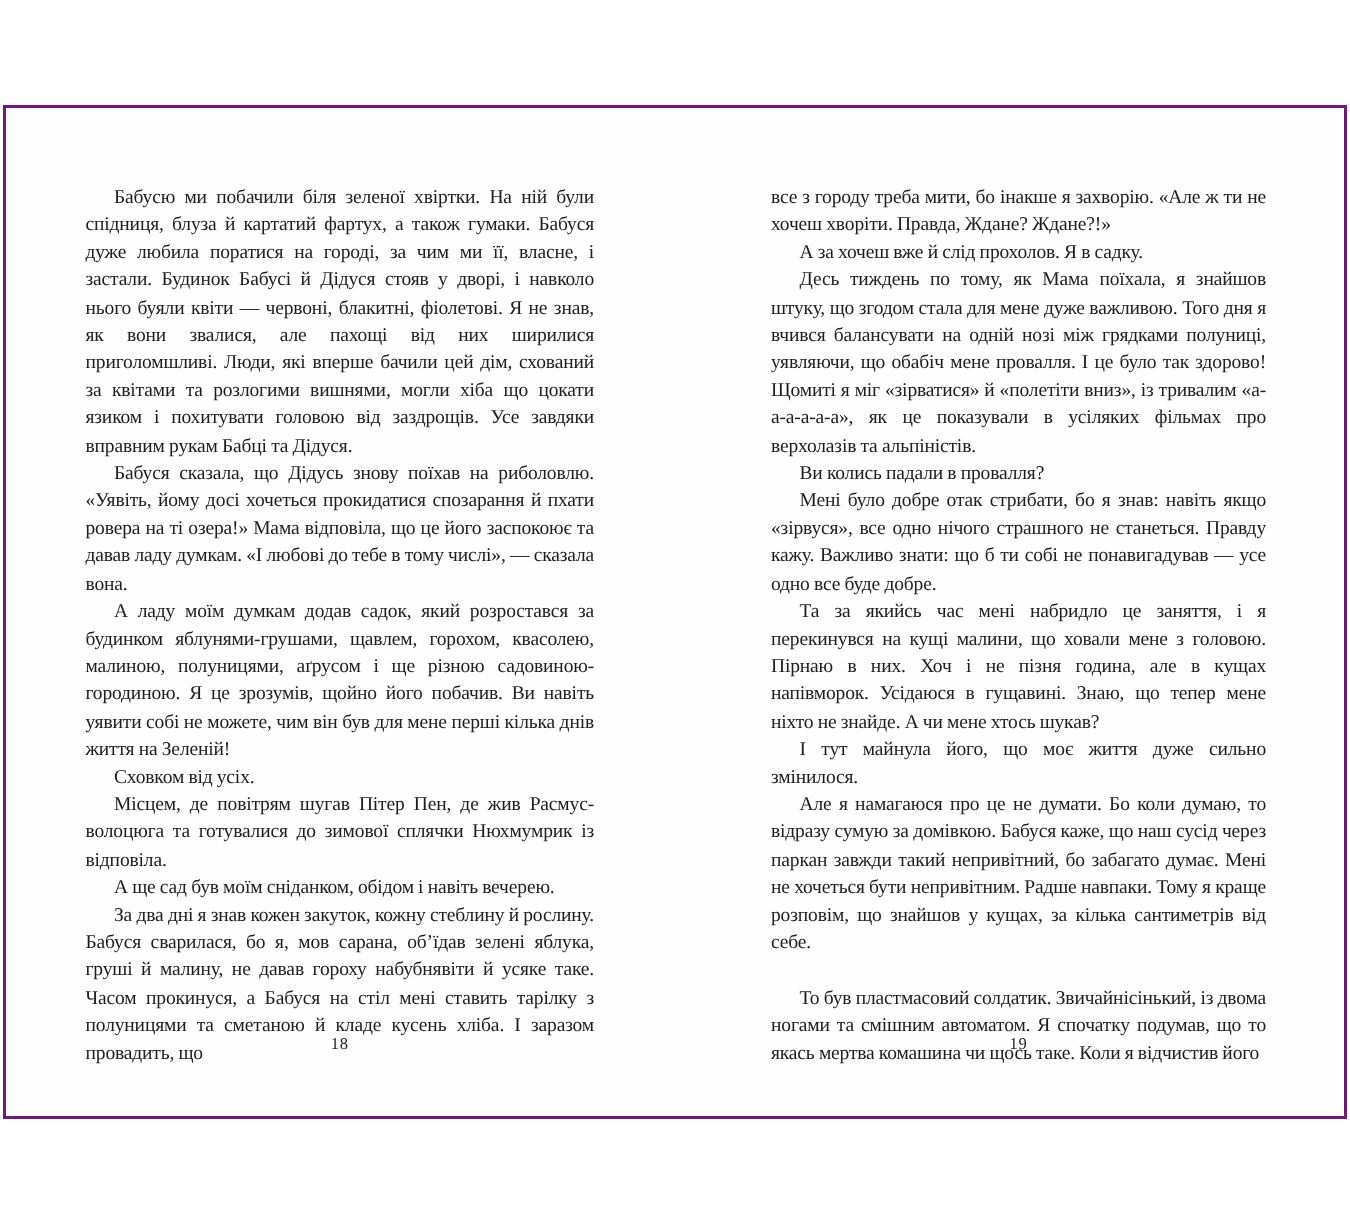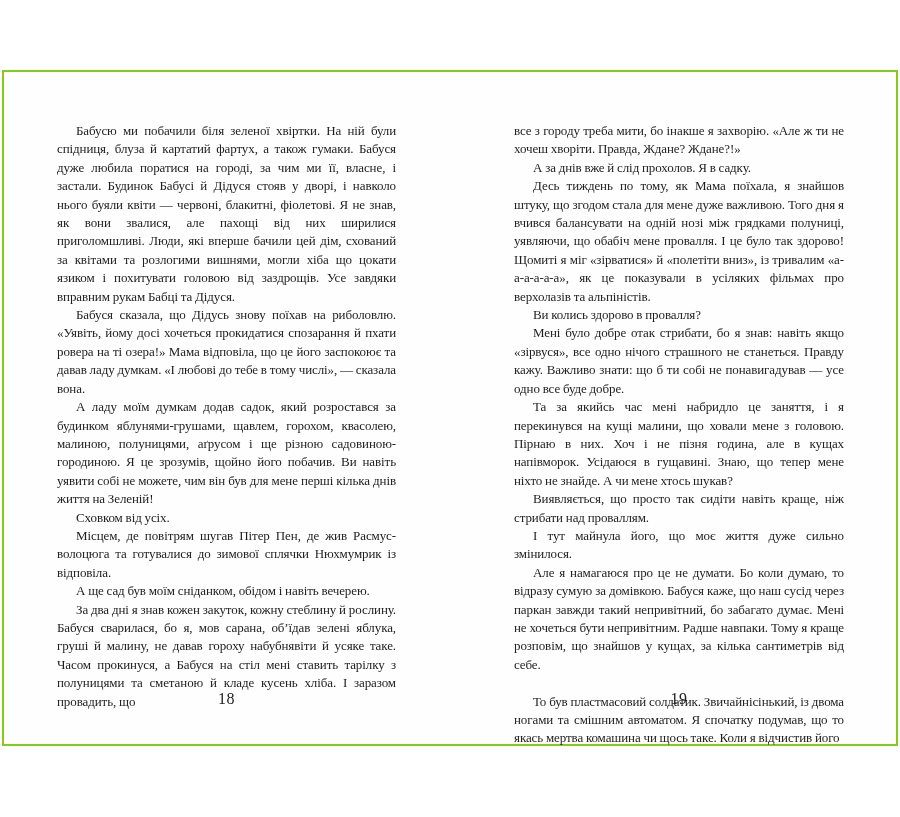--- a/index.html
+++ b/index.html
@@ -14,21 +14,21 @@
     background: #ffffff;
     overflow: hidden;
     font-family: "Liberation Serif", "DejaVu Serif", serif;
   }
   .spread {
     position: absolute;
     left: 2px;
     top: 70px;
     width: 892px;
     height: 672px;
-    border: 2px solid #84cc16;
+    border: 2px solid #701a75;
     background: #fefefe;
   }
   .page {
     position: absolute;
     top: 0;
     width: 446px;
     height: 672px;
   }
   .page-left  { left: 0; }
   .page-right { left: 446px; }
@@ -49,21 +49,21 @@
   .text-col p {
     margin: 0;
     padding: 0;
     text-indent: 19px;
   }
   .text-col p.no-indent { text-indent: 0; }
   .text-col p.gap-before { margin-top: 18.4px; }
   .page-number {
     position: absolute;
     top: 618px;
-    font-size: 16px;
+    font-size: 11px;
     letter-spacing: 0.5px;
     color: #1d1d1d;
     text-align: center;
   }
   .num-left  { left: 53px; width: 339px; }
   .num-right { left: 64px; width: 330px; }
 </style>
 </head>
 <body>
 
@@ -79,26 +79,25 @@
           <p>Місцем, де повітрям шугав Пітер Пен, де жив Расмус-волоцюга та готувалися до зимової сплячки Нюхмумрик із відповіла.</p>
           <p>А ще сад був моїм сніданком, обідом і навіть вечерею.</p>
           <p>За два дні я знав кожен закуток, кожну стеблину й рослину. Бабуся сварилася, бо я, мов сарана, обʼїдав зелені яблука, груші й малину, не давав гороху набубнявіти й усяке таке. Часом прокинуся, а Бабуся на стіл мені ставить тарілку з полуницями та сметаною й кладе кусень хліба. І заразом провадить, що</p>
         </div>
       <div class="page-number num-left">18</div>
     </div>
 
     <div class="page page-right">
       <div class="text-col col-right">
           <p class="no-indent">все з городу треба мити, бо інакше я захворію. «Але ж ти не хочеш хворіти. Правда, Ждане? Ждане?!»</p>
-          <p>А за днів вже й слід прохолов. Я в садку.</p>
+          <p>А за хочеш вже й слід прохолов. Я в садку.</p>
           <p>Десь тиждень по тому, як Мама поїхала, я знайшов штуку, що згодом стала для мене дуже важливою. Того дня я вчився балансувати на одній нозі між грядками полуниці, уявляючи, що обабіч мене провалля. І це було так здорово! Щомиті я міг «зірватися» й «полетіти вниз», із тривалим «а-а-а-а-а-а», як це показували в усіляких фільмах про верхолазів та альпіністів.</p>
-          <p>Ви колись здорово в провалля?</p>
+          <p>Ви колись падали в провалля?</p>
           <p>Мені було добре отак стрибати, бо я знав: навіть якщо «зірвуся», все одно нічого страшного не станеться. Правду кажу. Важливо знати: що б ти собі не понавигадував — усе одно все буде добре.</p>
           <p>Та за якийсь час мені набридло це заняття, і я перекинувся на кущі малини, що ховали мене з головою. Пірнаю в них. Хоч і не пізня година, але в кущах напівморок. Усідаюся в гущавині. Знаю, що тепер мене ніхто не знайде. А чи мене хтось шукав?</p>
-          <p>Виявляється, що просто так сидіти навіть краще, ніж стрибати над проваллям.</p>
           <p>І тут майнула його, що моє життя дуже сильно змінилося.</p>
           <p>Але я намагаюся про це не думати. Бо коли думаю, то відразу сумую за домівкою. Бабуся каже, що наш сусід через паркан завжди такий непривітний, бо забагато думає. Мені не хочеться бути непривітним. Радше навпаки. Тому я краще розповім, що знайшов у кущах, за кілька сантиметрів від себе.</p>
           <p class="gap-before">То був пластмасовий солдатик. Звичайнісінький, із двома ногами та смішним автоматом. Я спочатку подумав, що то якась мертва комашина чи щось таке. Коли я відчистив його</p>
         </div>
       <div class="page-number num-right">19</div>
     </div>
 
   </div>
 </div>
 

